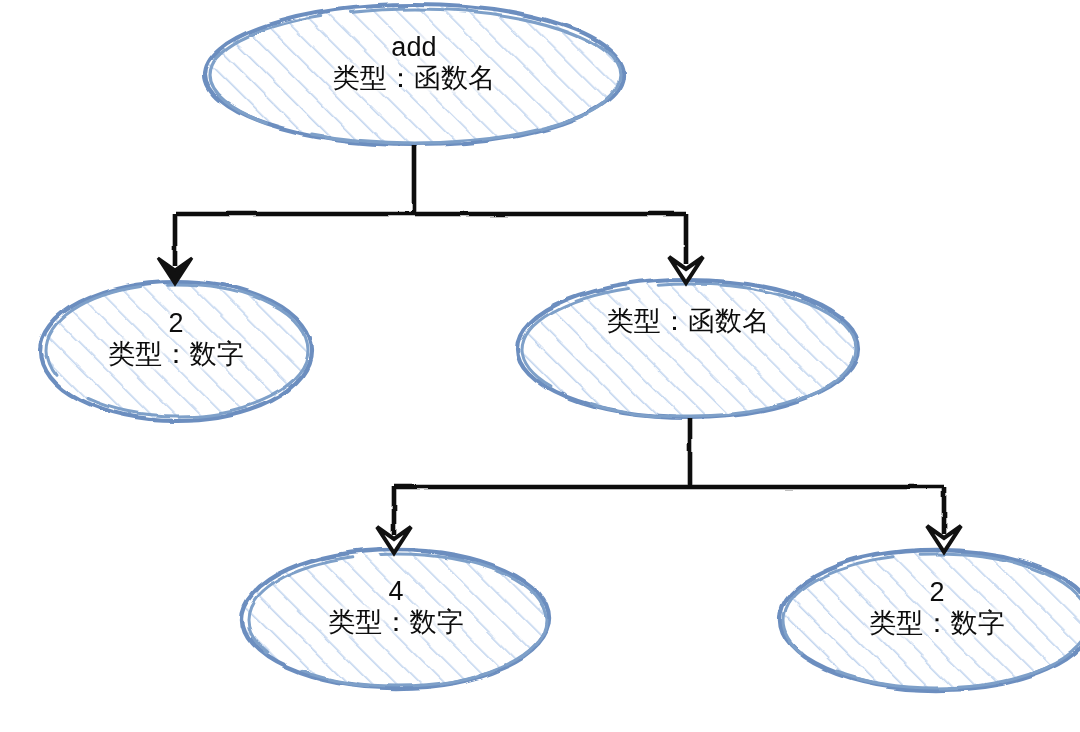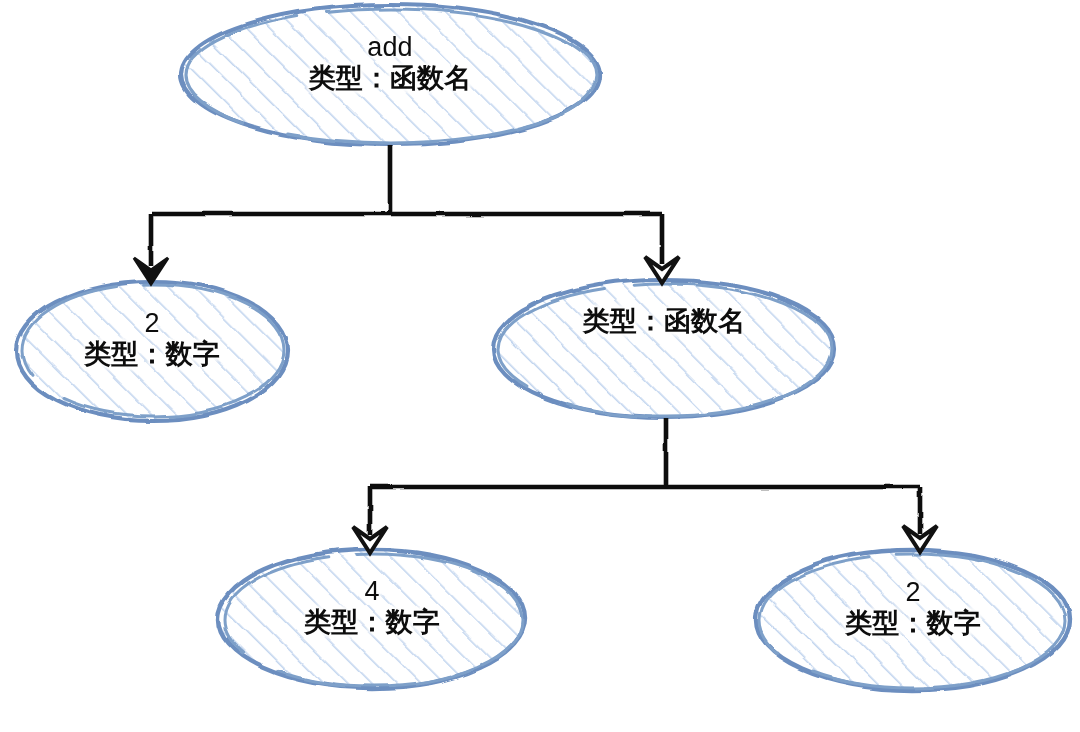--- a/index.html
+++ b/index.html
@@ -11,20 +11,21 @@
     width: 1080px;
     height: 732px;
     font-family: "Liberation Sans", "DejaVu Sans", sans-serif;
     overflow: hidden;
   }
   #ast-diagram {
     position: relative;
     width: 956px;
     height: 732px;
     background: #ffffff;
+    margin-left: 24px;
   }
   #diagram-canvas {
     position: absolute;
     top: 0;
     left: 0;
     width: 1080px;
     height: 732px;
   }
   .node-label {
     position: absolute;
@@ -36,21 +37,20 @@
   }
   .node-label .name-line {
     display: block;
     font-size: 27px;
     letter-spacing: 0.1px;
   }
   .node-label .type-line {
     display: block;
     font-size: 27px;
     letter-spacing: 0.1px;
-    font-weight: bold;
   }
   .label-shadowed {
     text-shadow:
       0 0 5px #fff, 0 0 5px #fff, 0 0 5px #fff, 0 0 5px #fff,
       0 0 9px #fff, 0 0 9px #fff, 0 0 12px #fff, 0 0 12px #fff;
   }
 </style>
 </head>
 <body>
 

